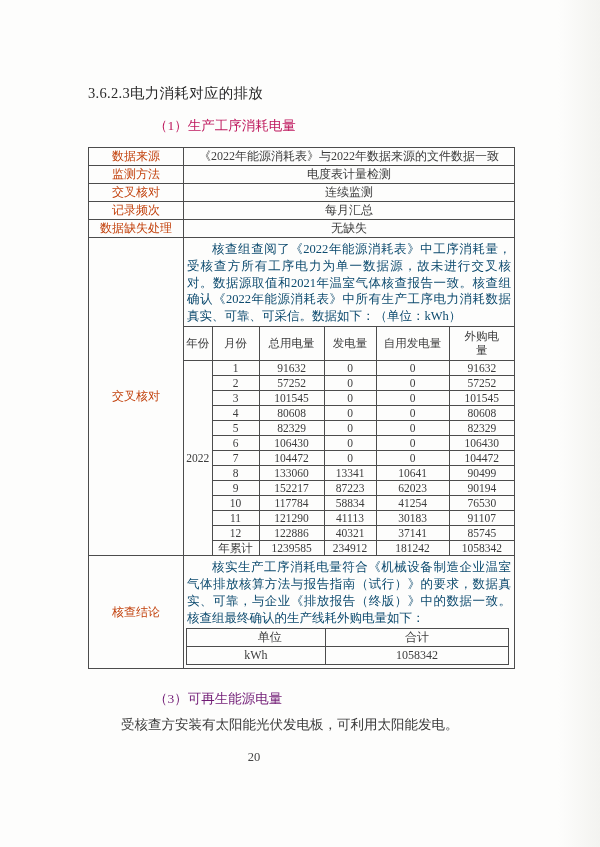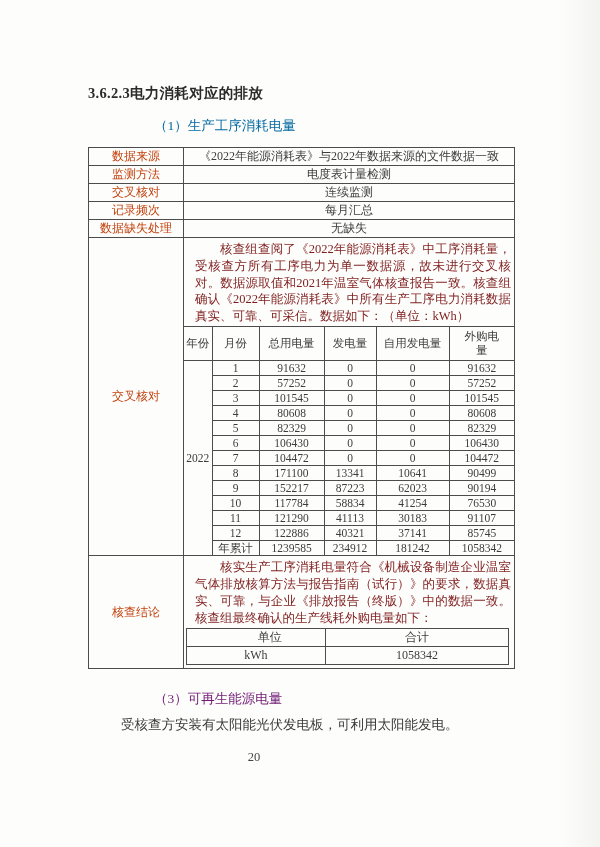--- a/index.html
+++ b/index.html
@@ -5,35 +5,35 @@
   * { margin:0; padding:0; box-sizing:border-box; }
   html,body { width:600px; height:847px; overflow:hidden; }
   body {
     position:relative;
     background:linear-gradient(90deg,#fdfdfc 0%,#fdfdfc 93%,#f3f3f0 100%);
     font-family:"Liberation Serif","DejaVu Serif",serif;
     color:#3c3c3c;
   }
   .heading {
     position:absolute; left:88px; top:84px;
-    font-size:14.5px; font-weight:bold; color:#2b2b2b; letter-spacing:.3px;
-  }
-  .subheading { position:absolute; left:154px; top:117px; font-size:13.5px; color:#0369a1; }
+    font-size:14.5px; font-weight:normal; color:#2b2b2b; letter-spacing:.3px;
+  }
+  .subheading { position:absolute; left:154px; top:117px; font-size:13.5px; color:#be185d; }
   .main-table {
     position:absolute; left:88px; top:147px; width:427px;
     border-collapse:collapse; table-layout:fixed;
   }
   .main-table > tbody > tr > td { border:1px solid #4c4c4c; font-size:12px; vertical-align:middle; }
   .label-cell { width:95px; text-align:center; color:#c2410c; padding:0 1px; }
   .value-cell { text-align:center; height:17px; }
   .simple-row > td { height:17px; }
   .content-cell { padding:0; vertical-align:top; }
   .para {
     font-size:12.5px; line-height:16.8px; text-align:justify;
-    text-indent:2em; padding:3px 3px 1px 3px; color:#7f1d1d;margin-left:8px;
+    text-indent:2em; padding:3px 3px 1px 3px; color:#0c4a6e;
   }
   .inner { width:100%; border-collapse:collapse; table-layout:fixed; }
   .inner th, .inner td {
     border:1px solid #4c4c4c; text-align:center; font-weight:normal;
     font-size:11.5px; color:#3c3c3c; padding:0;
   }
   .monthly thead th { height:34px; line-height:14px; }
   .monthly thead th:first-child { border-left:none; }
   .monthly tbody td { height:15px; line-height:14px; }
   .monthly th:last-child, .monthly td:last-child { border-right:none; }
@@ -145,21 +145,21 @@
               </tr>
               <tr>
                 <td>7</td>
                 <td>104472</td>
                 <td>0</td>
                 <td>0</td>
                 <td>104472</td>
               </tr>
               <tr>
                 <td>8</td>
-                <td>171100</td>
+                <td>133060</td>
                 <td>13341</td>
                 <td>10641</td>
                 <td>90499</td>
               </tr>
               <tr>
                 <td>9</td>
                 <td>152217</td>
                 <td>87223</td>
                 <td>62023</td>
                 <td>90194</td>

